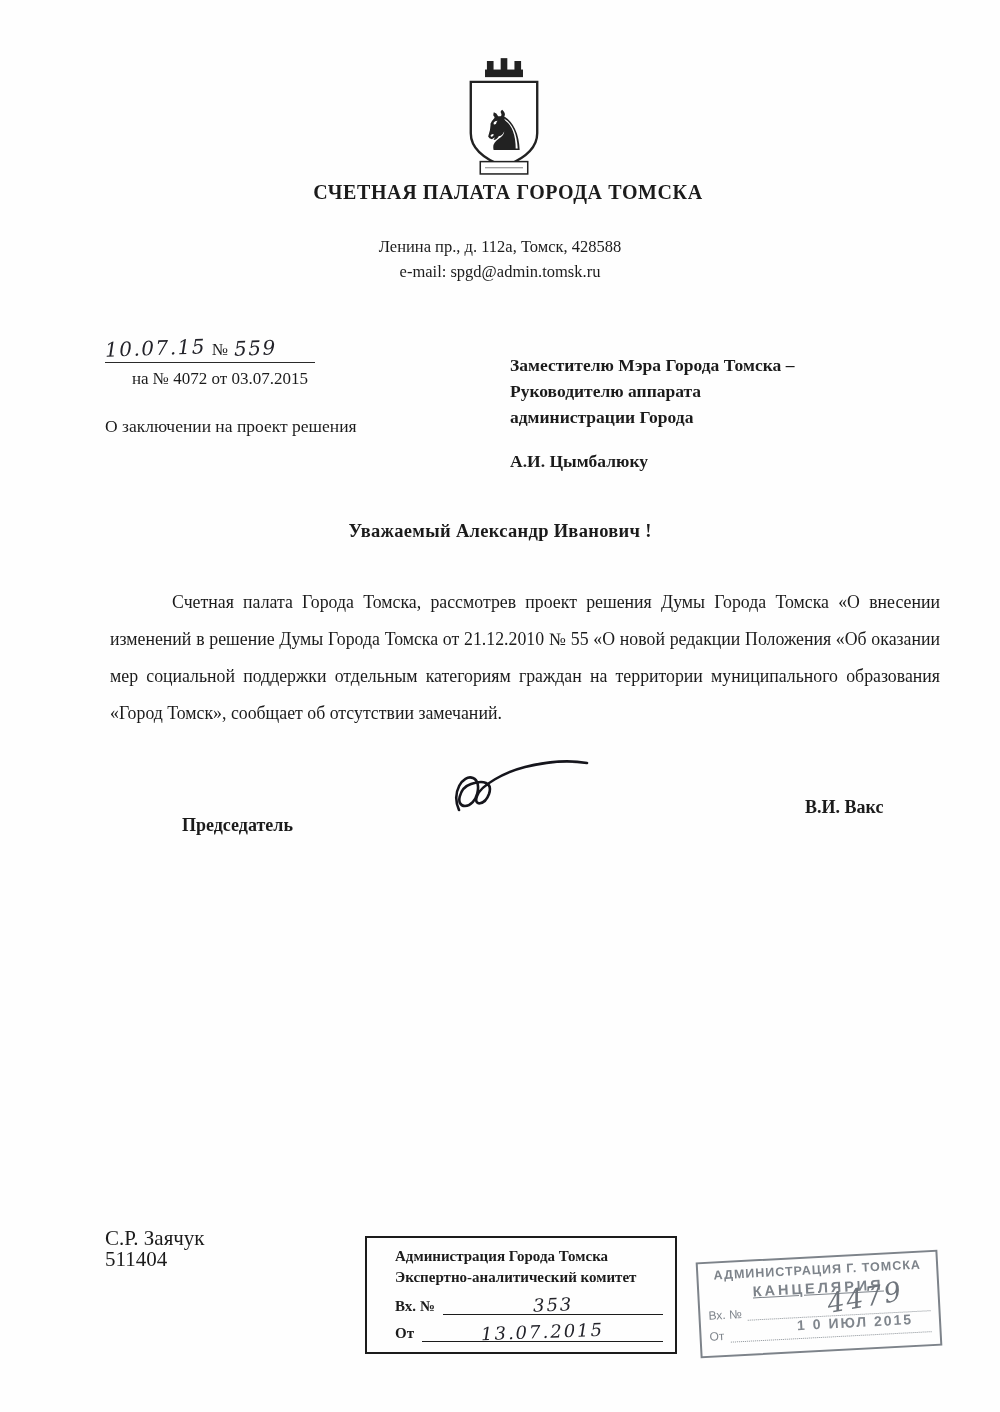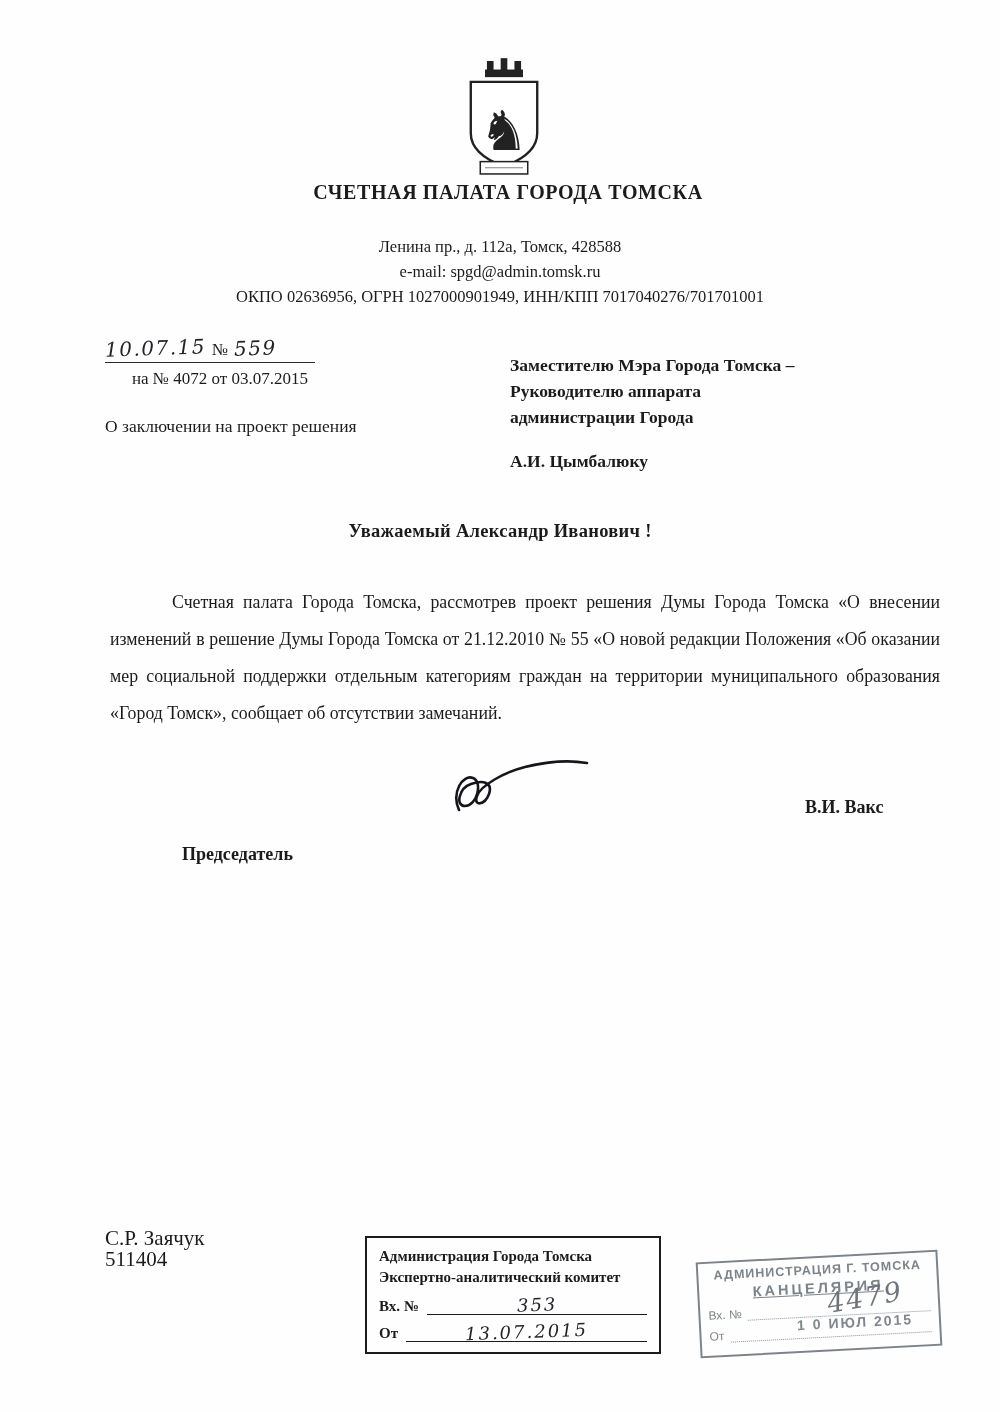--- a/index.html
+++ b/index.html
@@ -29,29 +29,29 @@
   .ref-incoming{font-size:17px;margin-top:6px;text-align:center;}
   .subject{left:105px;top:416px;font-size:17.5px;}
   .addressee{left:510px;top:352px;width:430px;font-size:17.5px;font-weight:bold;line-height:26px;}
   .addressee-name{margin-top:18px;}
   .salutation{top:521px;font-size:18.5px;font-weight:bold;letter-spacing:.3px;}
   .body-text{
     left:110px;top:584px;width:830px;
     font-size:17.8px;line-height:37px;
     text-align:justify;text-indent:62px;
   }
-  .sig-title{left:182px;top:844px;font-size:18px;font-weight:bold;}
+  .sig-title{left:182px;top:815px;font-size:18px;font-weight:bold;}
   .sig-name{left:805px;top:797px;font-size:18px;font-weight:bold;text-align:right;}
   .sig-svg{left:445px;top:758px;}
   .executor{left:105px;top:1228px;font-size:21px;line-height:21px;}
   
   .stamp-committee{
     left:365px;top:1236px;width:268px;
     border:2.5px solid #1c1c1c;
-    padding:8px 12px 10px 12px;
+    padding:8px 12px 10px 28px;
     font-size:15px;
   }
   .stamp-committee .title{font-weight:bold;line-height:21px;}
   .stamp-row{display:flex;align-items:flex-end;margin-top:9px;}
   .stamp-row .lbl{font-weight:bold;white-space:nowrap;margin-right:8px;}
   .stamp-row .val-line{
     flex:1;border-bottom:1.6px solid #1c1c1c;
     text-align:center;line-height:16px;
   }
   .stamp-row .val-line .handwritten{font-size:18px;letter-spacing:2px;display:inline-block;transform:rotate(-2deg);}
@@ -100,21 +100,20 @@
         <rect x="34" y="112" width="50" height="13" fill="#ffffff" stroke="#222" stroke-width="1.6"></rect>
         <line x1="39" y1="118.5" x2="79" y2="118.5" stroke="#777" stroke-width="1"></line>
       </g>
     </svg>
   </div>
 
   <div class="abs center org-name">СЧЕТНАЯ ПАЛАТА ГОРОДА ТОМСКА</div>
   <div class="abs center contact">
     <div>Ленина пр., д. 112а, Томск, 428588</div>
     <div>e-mail: spgd@admin.tomsk.ru</div>
-    <div>ОКПО 02636956, ОГРН 1027000901949, ИНН/КПП 7017040276/701701001</div>
   </div>
 
   <div class="abs ref-block">
     <div class="ref-line">
       <span class="handwritten ref-hw">10.07.15</span>
       <span class="ref-no">№</span>
       <span class="handwritten ref-hw">559</span>
     </div>
     <div class="ref-incoming">на  № 4072 от 03.07.2015</div>
   </div>

